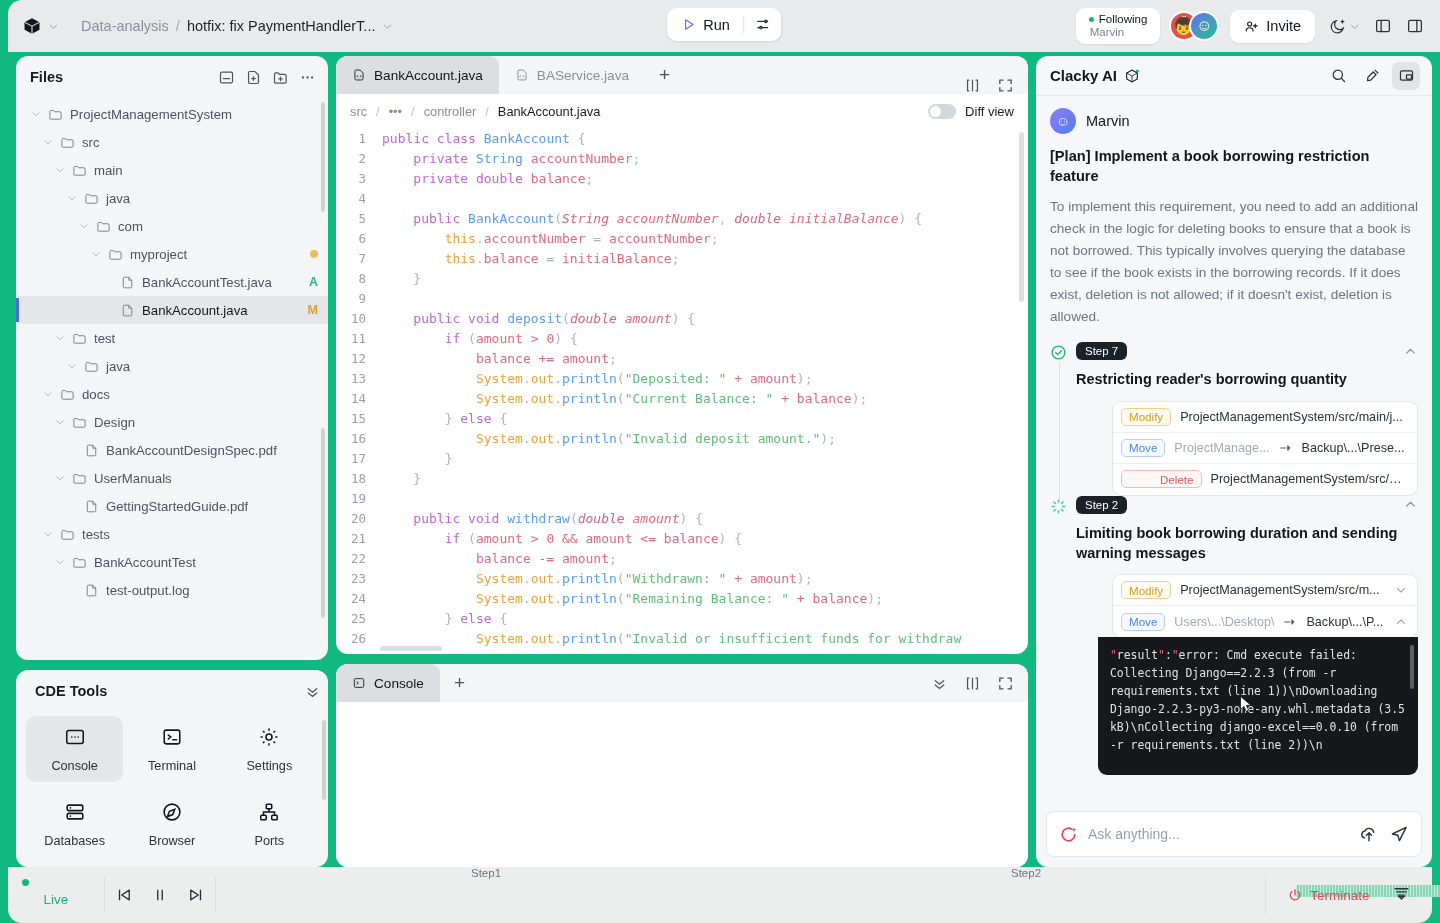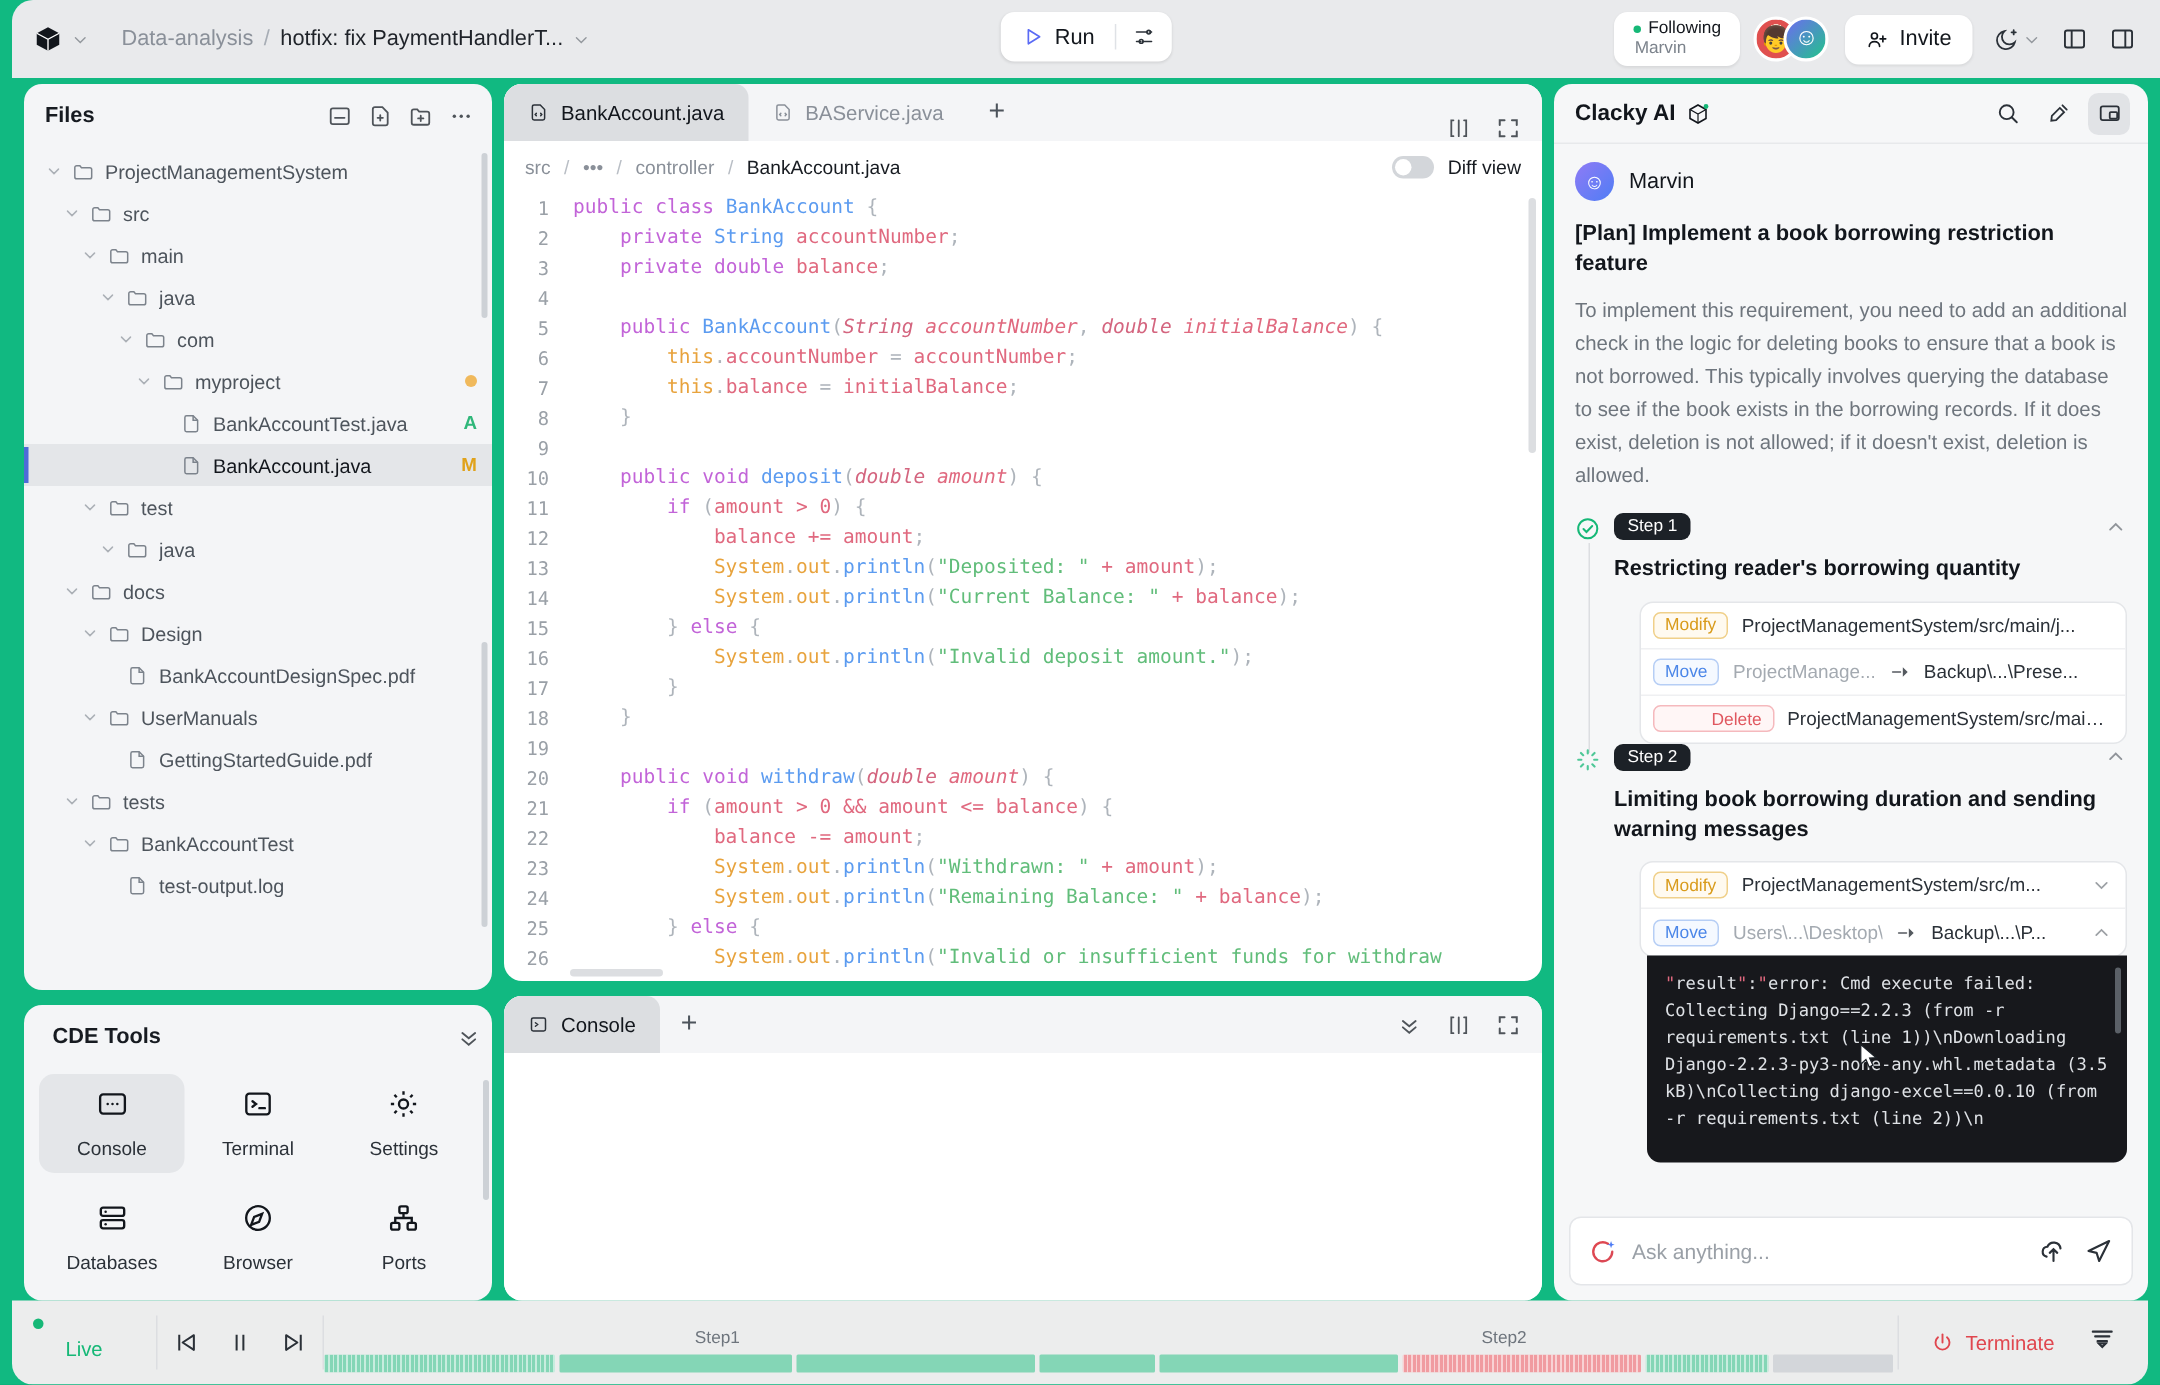--- a/index.html
+++ b/index.html
@@ -169,21 +169,21 @@
   .plan-body { font-size: 13.6px; color:#6e757d; line-height: 1.62; margin-bottom: 14px; }
 
   .step { position: relative; padding-left: 26px; }
   .step-line { position:absolute; left: 9px; top: 20px; bottom: -6px; width:1px; background:#dcdee1; }
   .step-ic { position:absolute; left: 0; top: 2px; width:19px; height:19px; }
   .step-head { display:flex; align-items:center; }
   .step-chip { background:#1c2127; color:#fff; font-size:11.5px; padding: 3px 9px; border-radius: 6px; }
   .step-collapse { margin-left:auto; cursor:pointer; opacity:.6; }
   .step-name { font-size:14.5px; font-weight:bold; color:#12161c; line-height:1.4; margin: 9px 0 11px 0; }
 
-  .ops { border:1px solid #e4e6e9; border-radius:9px; background:#fff; margin-left: 17px; overflow:hidden; }
+  .ops { border:1px solid #e4e6e9; border-radius:9px; background:#fff; margin-left: 36px; overflow:hidden; }
   .op-row { height: 31px; display:flex; align-items:center; gap:9px; padding: 0 9px 0 8px; border-bottom:1px solid #eff0f2; position:relative; font-size:12.6px; }
   .op-row:last-child { border-bottom:none; }
   .badge { font-size:11.6px; padding: 1.5px 7px; border-radius:5px; border:1px solid; white-space:nowrap; }
   .b-mod { color:#d99b1b; border-color:#f0d08a; background:#fffaf0; }
   .b-mov { color:#4b86e8; border-color:#b6cef5; background:#f5f9ff; }
   .b-del { color:#e0575f; border-color:#f5b9bd; background:#fff6f6;padding-left:38px; }
   .op-path { color:#2b3138; white-space:nowrap; overflow:hidden; text-overflow:ellipsis; }
   .op-path.dim { color:#a4aab1; }
   .op-arrow { flex:none; opacity:.8; }
   .op-chev { margin-left:auto; flex:none; opacity:.55; cursor:pointer; }
@@ -212,21 +212,21 @@
     position:absolute; left: 8px; right: 8px; bottom: 0; height: 56px;
     background:#eceded; border-bottom-left-radius: 14px; border-bottom-right-radius: 14px;
     display:flex; align-items:stretch;
   }
   .live-box { width: 96px; display:flex; flex-direction:column; align-items:center; justify-content:center; gap:2px; position:relative; }
   .live-dot { position:absolute; left:14px; top:12px; width:7px; height:7px; border-radius:50%; background:#16b877; }
   .live-lbl { font-size:13.5px; color:#16b877; margin-top:8px; }
   .vdiv { width:1px; background:#dcdee1; margin: 10px 0; }
   .transport { width: 110px; display:flex; align-items:center; justify-content:center; gap: 18px; }
   .tbtn { cursor:pointer; }
-  .timeline { flex:1; display:flex; flex-direction:column; padding-top: 19px; min-width:0; }
+  .timeline { flex:1; display:flex; flex-direction:row; padding-top: 0; min-width:0; }
   .tl-labels { height: 20px; display:flex; }
   .tl-lbl { font-size: 11.5px; color:#6e757d; text-align:center; }
   .tl-tracks { flex:1; display:flex; align-items:center; gap: 0; padding-bottom: 8px; }
   .seg { height: 12px; margin-right: 3px; border-radius: 1px; }
   .g { background:#84d6b6; }
   .r { background:#f09ba0; }
   .gr { background:#d3d6da; }
   .seg.stripe { background-image: repeating-linear-gradient(90deg, rgba(255,255,255,.55) 0 1px, transparent 1px 3px); }
   .term-box { width: 166px; display:flex; align-items:center; justify-content:center; gap: 8px; }
   .term-btn { display:flex; align-items:center; gap:7px; color:#e0474f; font-size:13.5px; cursor:pointer; }
@@ -750,21 +750,21 @@
         <div class="plan-title">[Plan] Implement a book borrowing restriction feature</div>
         <div class="plan-body">To implement this requirement, you need to add an additional check in the logic for deleting books to ensure that a book is not borrowed. This typically involves querying the database to see if the book exists in the borrowing records. If it does exist, deletion is not allowed; if it doesn't exist, deletion is allowed.</div>
         <div id="steps">
             <div class="step">
               <div class="step-line"></div>
               <span class="step-ic"><svg width="17" height="17" viewBox="0 0 24 24" fill="none" stroke="#16b877" stroke-width="1.9">
                   <circle cx="12" cy="12" r="9"></circle>
                   <path d="M8 12.2l2.8 2.8L16.2 9.4" stroke-linecap="round"></path>
                 </svg></span>
               <div class="step-head">
-                <span class="step-chip">Step 1</span>
+                <span class="step-chip">Step 7</span>
                 <svg class="step-collapse" width="15" height="15" viewBox="0 0 24 24" fill="none" stroke="#4d545c" stroke-width="2" stroke-linecap="round">
                   <path d="M6 14.5l6-6 6 6"></path>
                 </svg>
               </div>
               <div class="step-name">Restricting reader's borrowing quantity</div>
               <div class="ops">
                 <div class="op-row">
                   <span class="badge b-mod">Modify</span>
                   <span class="op-path">ProjectManagementSystem/src/main/j...</span>
                 </div>

